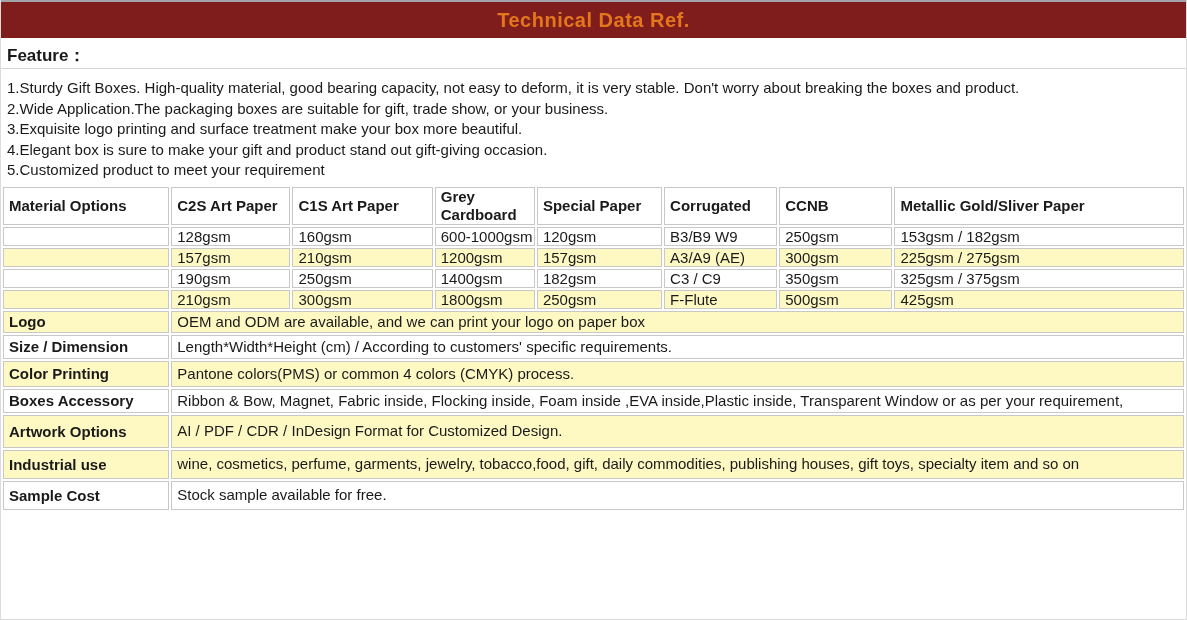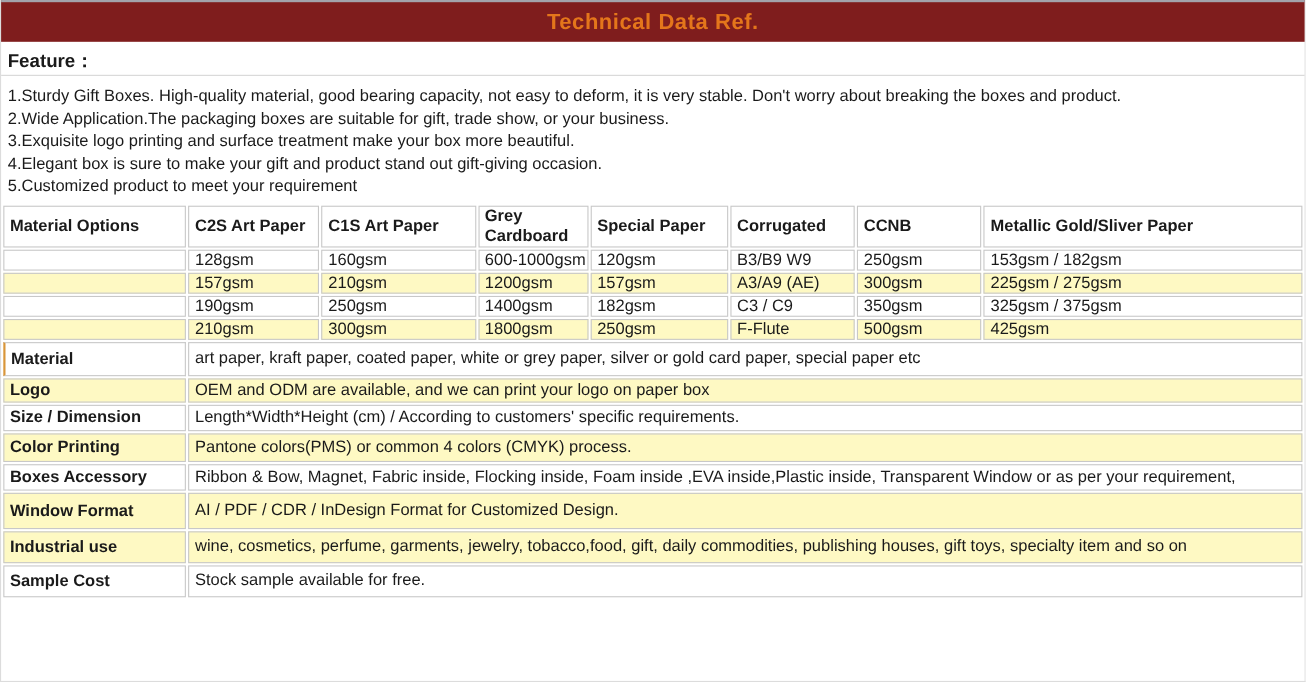--- a/index.html
+++ b/index.html
@@ -164,24 +164,20 @@
       <td></td>
       <td>210gsm</td>
       <td>300gsm</td>
       <td>1800gsm</td>
       <td>250gsm</td>
       <td>F-Flute</td>
       <td>500gsm</td>
       <td>425gsm</td>
     </tr>
 
-    <tr class="r-material">
-      <td class="label">Material</td>
-      <td class="value" colspan="7">art paper, kraft paper, coated paper, white or grey paper, silver or gold card paper, special paper etc</td>
-    </tr>
 
     <tr class="r-logo striped">
       <td class="label">Logo</td>
       <td class="value" colspan="7">OEM and ODM are available, and we can print your logo on paper box</td>
     </tr>
 
     <tr class="r-size">
       <td class="label">Size / Dimension</td>
       <td class="value" colspan="7">Length*Width*Height (cm) / According to customers' specific requirements.</td>
     </tr>
@@ -190,21 +186,21 @@
       <td class="label">Color Printing</td>
       <td class="value" colspan="7">Pantone colors(PMS) or common 4 colors (CMYK) process.</td>
     </tr>
 
     <tr class="r-boxes">
       <td class="label">Boxes Accessory</td>
       <td class="value" colspan="7">Ribbon &amp; Bow, Magnet, Fabric inside, Flocking inside, Foam inside ,EVA inside,Plastic inside, Transparent Window or as per your requirement,</td>
     </tr>
 
     <tr class="r-artwork striped">
-      <td class="label">Window Format</td>
+      <td class="label">Artwork Options</td>
       <td class="value" colspan="7">AI / PDF / CDR / InDesign Format for Customized Design.</td>
     </tr>
 
 
     <tr class="r-industrial striped">
       <td class="label">Industrial use</td>
       <td class="value" colspan="7">wine, cosmetics, perfume, garments, jewelry, tobacco,food, gift, daily commodities, publishing houses, gift toys, specialty item and so on</td>
     </tr>
 
     <tr class="r-sample">

